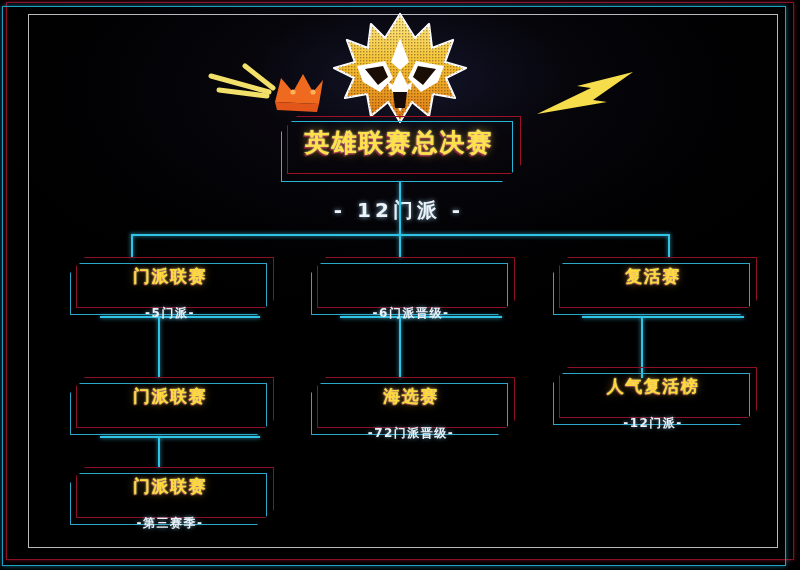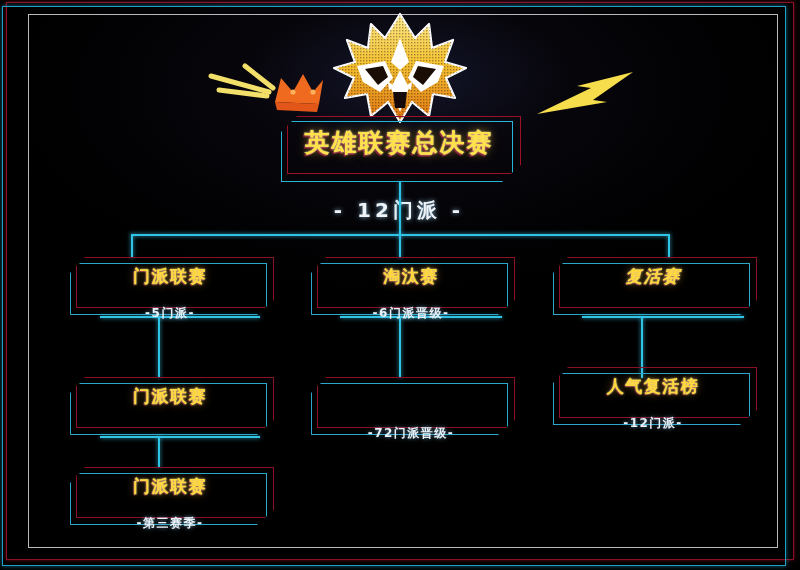--- a/index.html
+++ b/index.html
@@ -275,39 +275,39 @@
   <div class="node" style="left:70px; top:257px;">
     <div class="edge-red"></div>
     <div class="edge-cyan"></div>
     <div class="node-main">门派联赛</div>
     <div class="node-sub">-5门派-</div>
   </div>
 
   <div class="node" style="left:311px; top:257px;">
     <div class="edge-red"></div>
     <div class="edge-cyan"></div>
-    <div class="node-main">淘汰赛</div>
     <div class="node-sub">-6门派晋级-</div>
   </div>
 
-  <div class="node" style="left:553px; top:257px;font-style:italic;">
+  <div class="node" style="left:553px; top:257px;">
     <div class="edge-red"></div>
     <div class="edge-cyan"></div>
     <div class="node-main">复活赛</div>
   </div>
 
   <div class="node" style="left:70px; top:377px;">
     <div class="edge-red"></div>
     <div class="edge-cyan"></div>
     <div class="node-main">门派联赛</div>
   </div>
 
   <div class="node" style="left:311px; top:377px;">
     <div class="edge-red"></div>
     <div class="edge-cyan"></div>
+    <div class="node-main">海选赛</div>
     <div class="node-sub">-72门派晋级-</div>
   </div>
 
   <div class="node" style="left:553px; top:367px;">
     <div class="edge-red"></div>
     <div class="edge-cyan"></div>
     <div class="node-main">人气复活榜</div>
     <div class="node-sub">-12门派-</div>
   </div>
 

